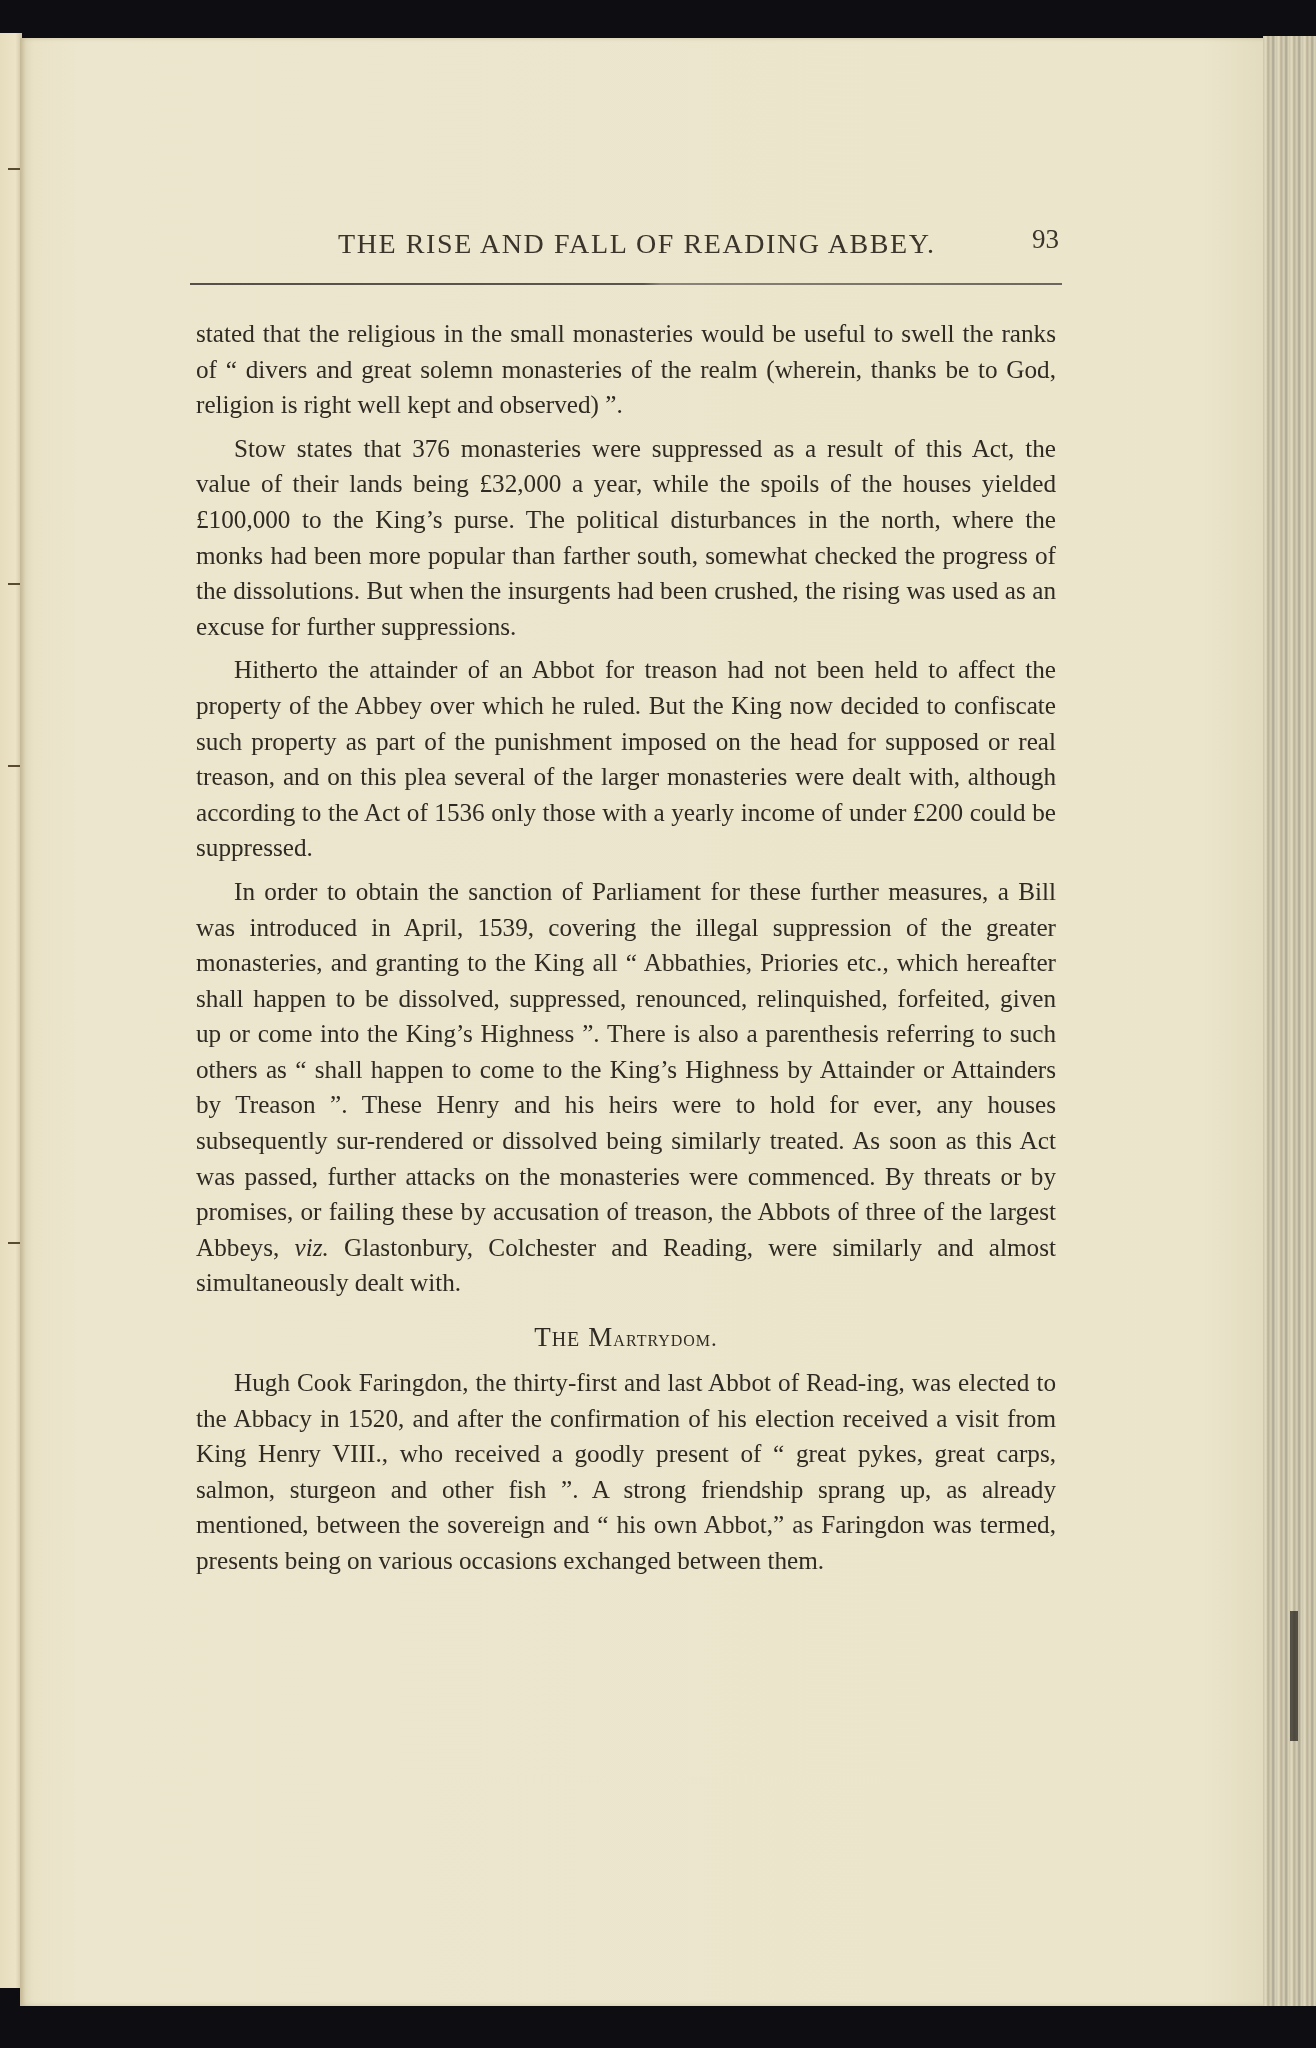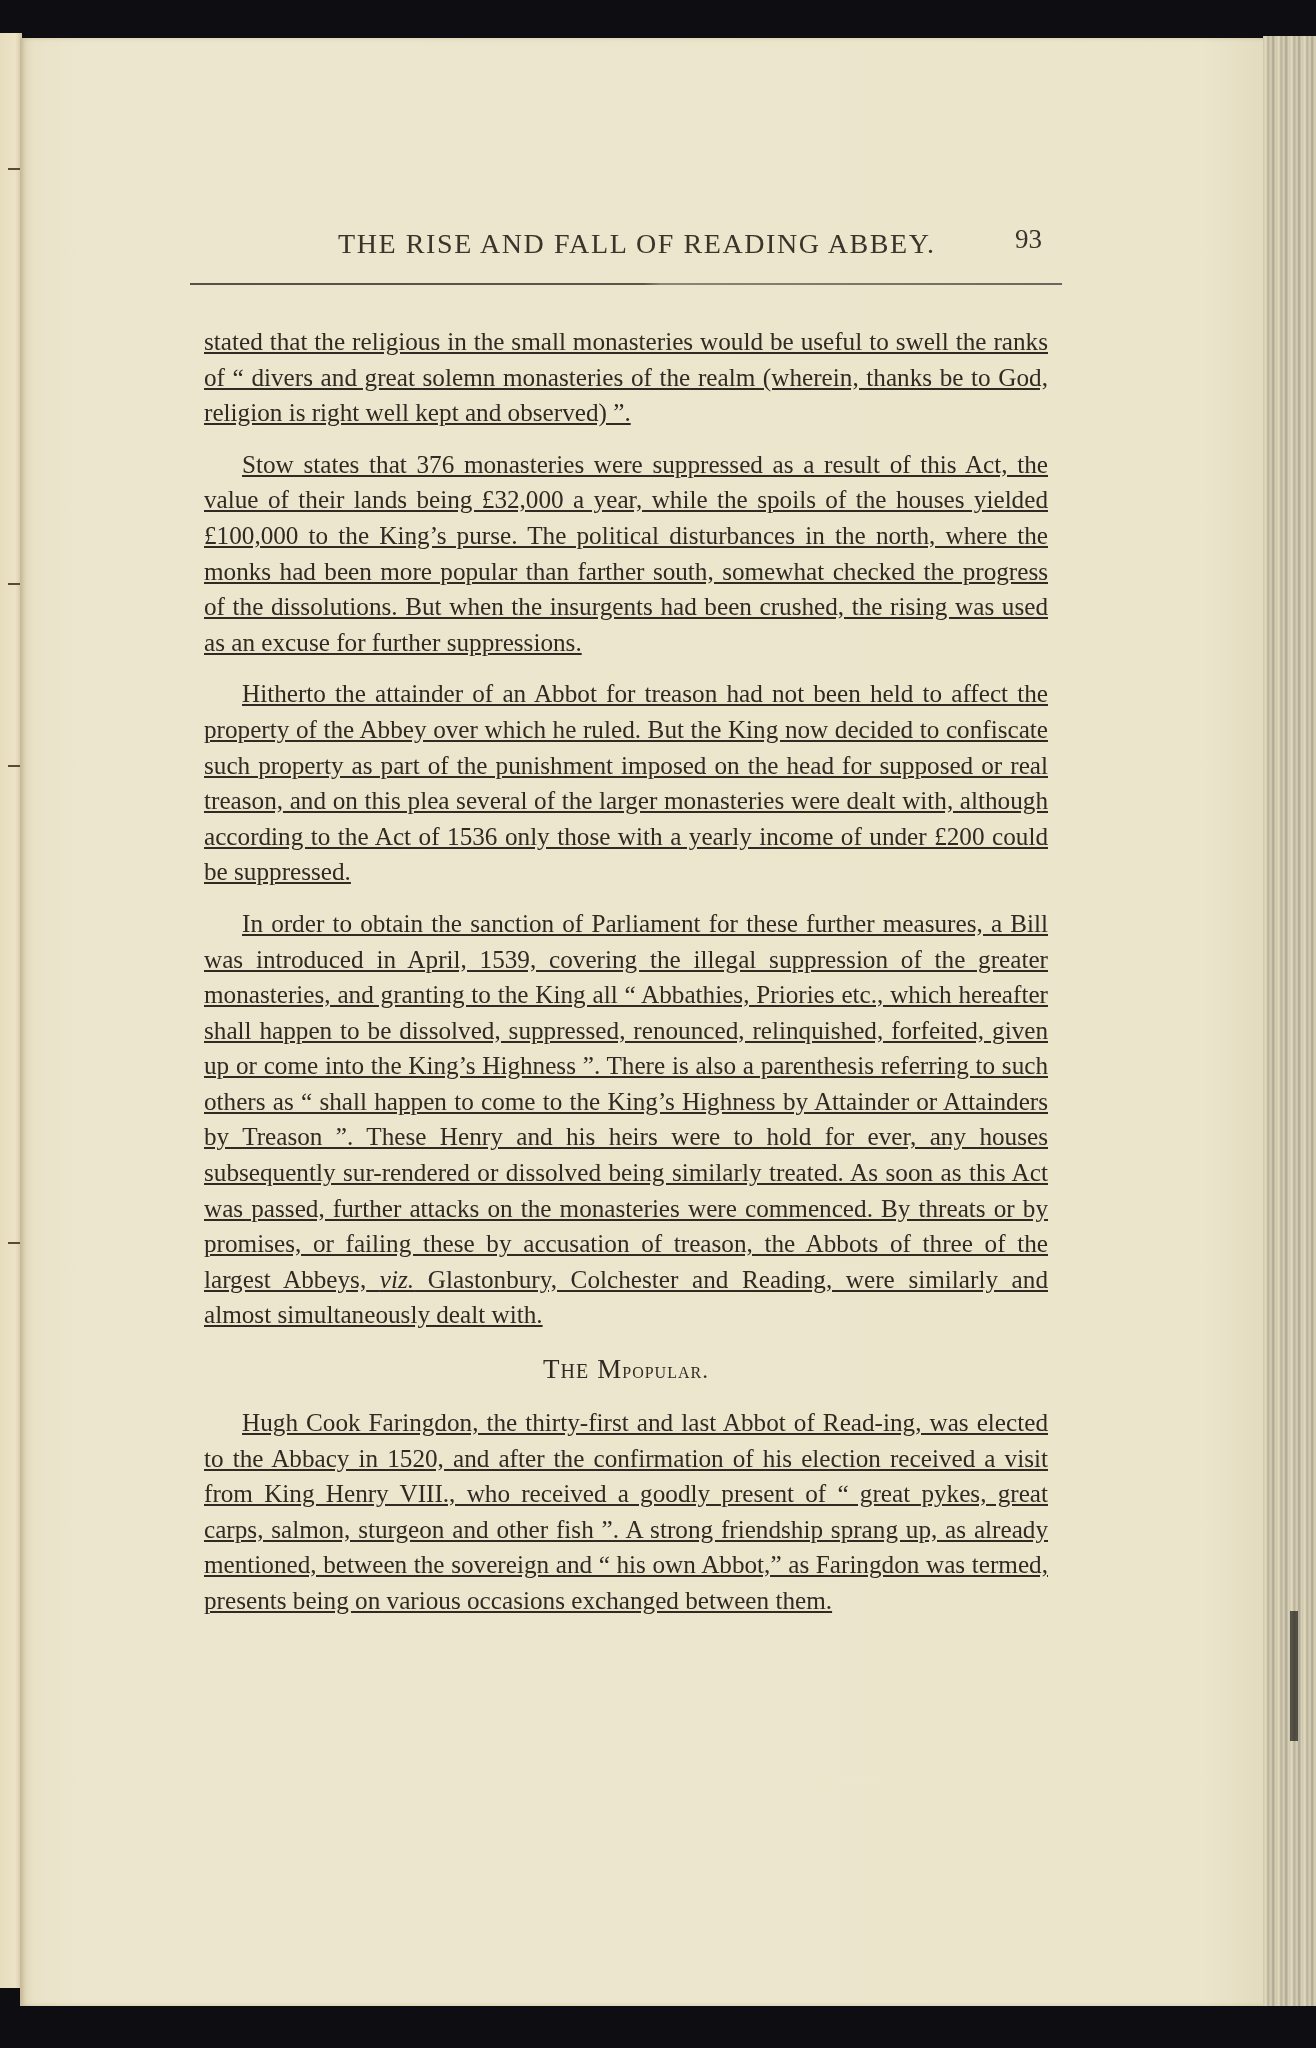--- a/index.html
+++ b/index.html
@@ -29,32 +29,32 @@
   }
   .header {
     position: absolute; left: 188px; top: 218px; width: 875px; height: 40px;
     color: #3a342a;
   }
   .running-title {
     position: absolute; left: 150px; top: 10px;
     font-size: 28px; letter-spacing: 1.6px;
   }
   .page-number {
-    position: absolute; right: 21px; top: 6px; font-size: 27px;
+    position: absolute; right: 4px; top: 6px; font-size: 27px;
   }
   .rule {
     position: absolute; left: 190px; top: 283px; width: 872px; height: 2px;
     background: linear-gradient(90deg, #55504a 0%, #5a554c 52%, #8a847a 54%, #6b665d 100%);
   }
   .body-text {
     position: absolute; left: 188px; top: 308px; width: 876px;
     color: #2f2a22; font-size: 25.2px; line-height: 35.6px;
     text-align: justify; hyphens: manual;
   }
-  .body-text p { margin: 16px; text-indent: 38px; text-decoration: underline; }
+  .body-text p { margin: 8px; text-indent: 38px; }
   .body-text p.cont { text-indent: 0; }
   .section-heading {
     text-align: center; font-size: 23px; letter-spacing: 1px;
     margin: 18px 0 8px 0; text-indent: 0; line-height: 36px;
     font-variant: small-caps;
   }
   .section-heading span { font-size: 27px; }
   em { font-style: italic; }
   .mark {
     position: absolute; left: 8px; width: 12px; height: 2px; background: #5a4a30;
@@ -79,16 +79,16 @@
   <span class="page-number">93</span>
 </div>
 <div class="rule"></div>
 
 <div class="body-text">
   <p class="cont">stated that the religious in the small monasteries would be useful to swell the ranks of “ divers and great solemn monasteries of the realm (wherein, thanks be to God, religion is right well kept and observed) ”.</p>
   <p>Stow states that 376 monasteries were suppressed as a result of this Act, the value of their lands being £32,000 a year, while the spoils of the houses yielded £100,000 to the King’s purse.  The political disturbances in the north, where the monks had been more popular than farther south, somewhat checked the progress of the dissolutions.  But when the insurgents had been crushed, the rising was used as an excuse for further suppressions.</p>
   <p>Hitherto the attainder of an Abbot for treason had not been held to affect the property of the Abbey over which he ruled. But the King now decided to confiscate such property as part of the punishment imposed on the head for supposed or real treason, and on this plea several of the larger monasteries were dealt with, although according to the Act of 1536 only those with a yearly income of under £200 could be suppressed.</p>
   <p><span>In order to obtain the sanction of Parliament for these further measures, a Bill was introduced in April, 1539, covering the illegal suppression of the greater monasteries, and granting to the King all “ Abbathies, Priories etc., which hereafter shall happen to be dissolved, suppressed, renounced, relinquished, forfeited, given up or come into the King’s Highness ”.  There is also a parenthesis referring to such others as “ shall happen to come to the King’s Highness by Attainder or Attainders by Treason ”.  These Henry and his heirs were to hold for ever, any houses subsequently sur-rendered or dissolved being similarly treated.  As soon as this Act was passed, further attacks on the monasteries were commenced. By threats or by promises, or failing these by accusation of treason, the Abbots of three of the largest Abbeys,</span> <em>viz.</em><span> Glastonbury, Colchester and Reading, were similarly and almost simultaneously dealt with.</span></p>
 
-  <div class="section-heading"><span>T</span><span style="font-size:28px">he </span><span>M</span><span style="font-size:23px">popular.</span></div>
+  <div class="section-heading"><span>T</span><span style="font-size:28px">he </span><span>M</span><span style="font-size:23px">artrydom.</span></div>
 
   <p>Hugh Cook Faringdon, the thirty-first and last Abbot of Read-ing, was elected to the Abbacy in 1520, and after the confirmation of his election received a visit from King Henry VIII., who received a goodly present of “ great pykes, great carps, salmon, sturgeon and other fish ”.  A strong friendship sprang up, as already mentioned, between the sovereign and “ his own Abbot,” as Faringdon was termed, presents being on various occasions exchanged between them.</p>
 </div>
 
 </body></html>

